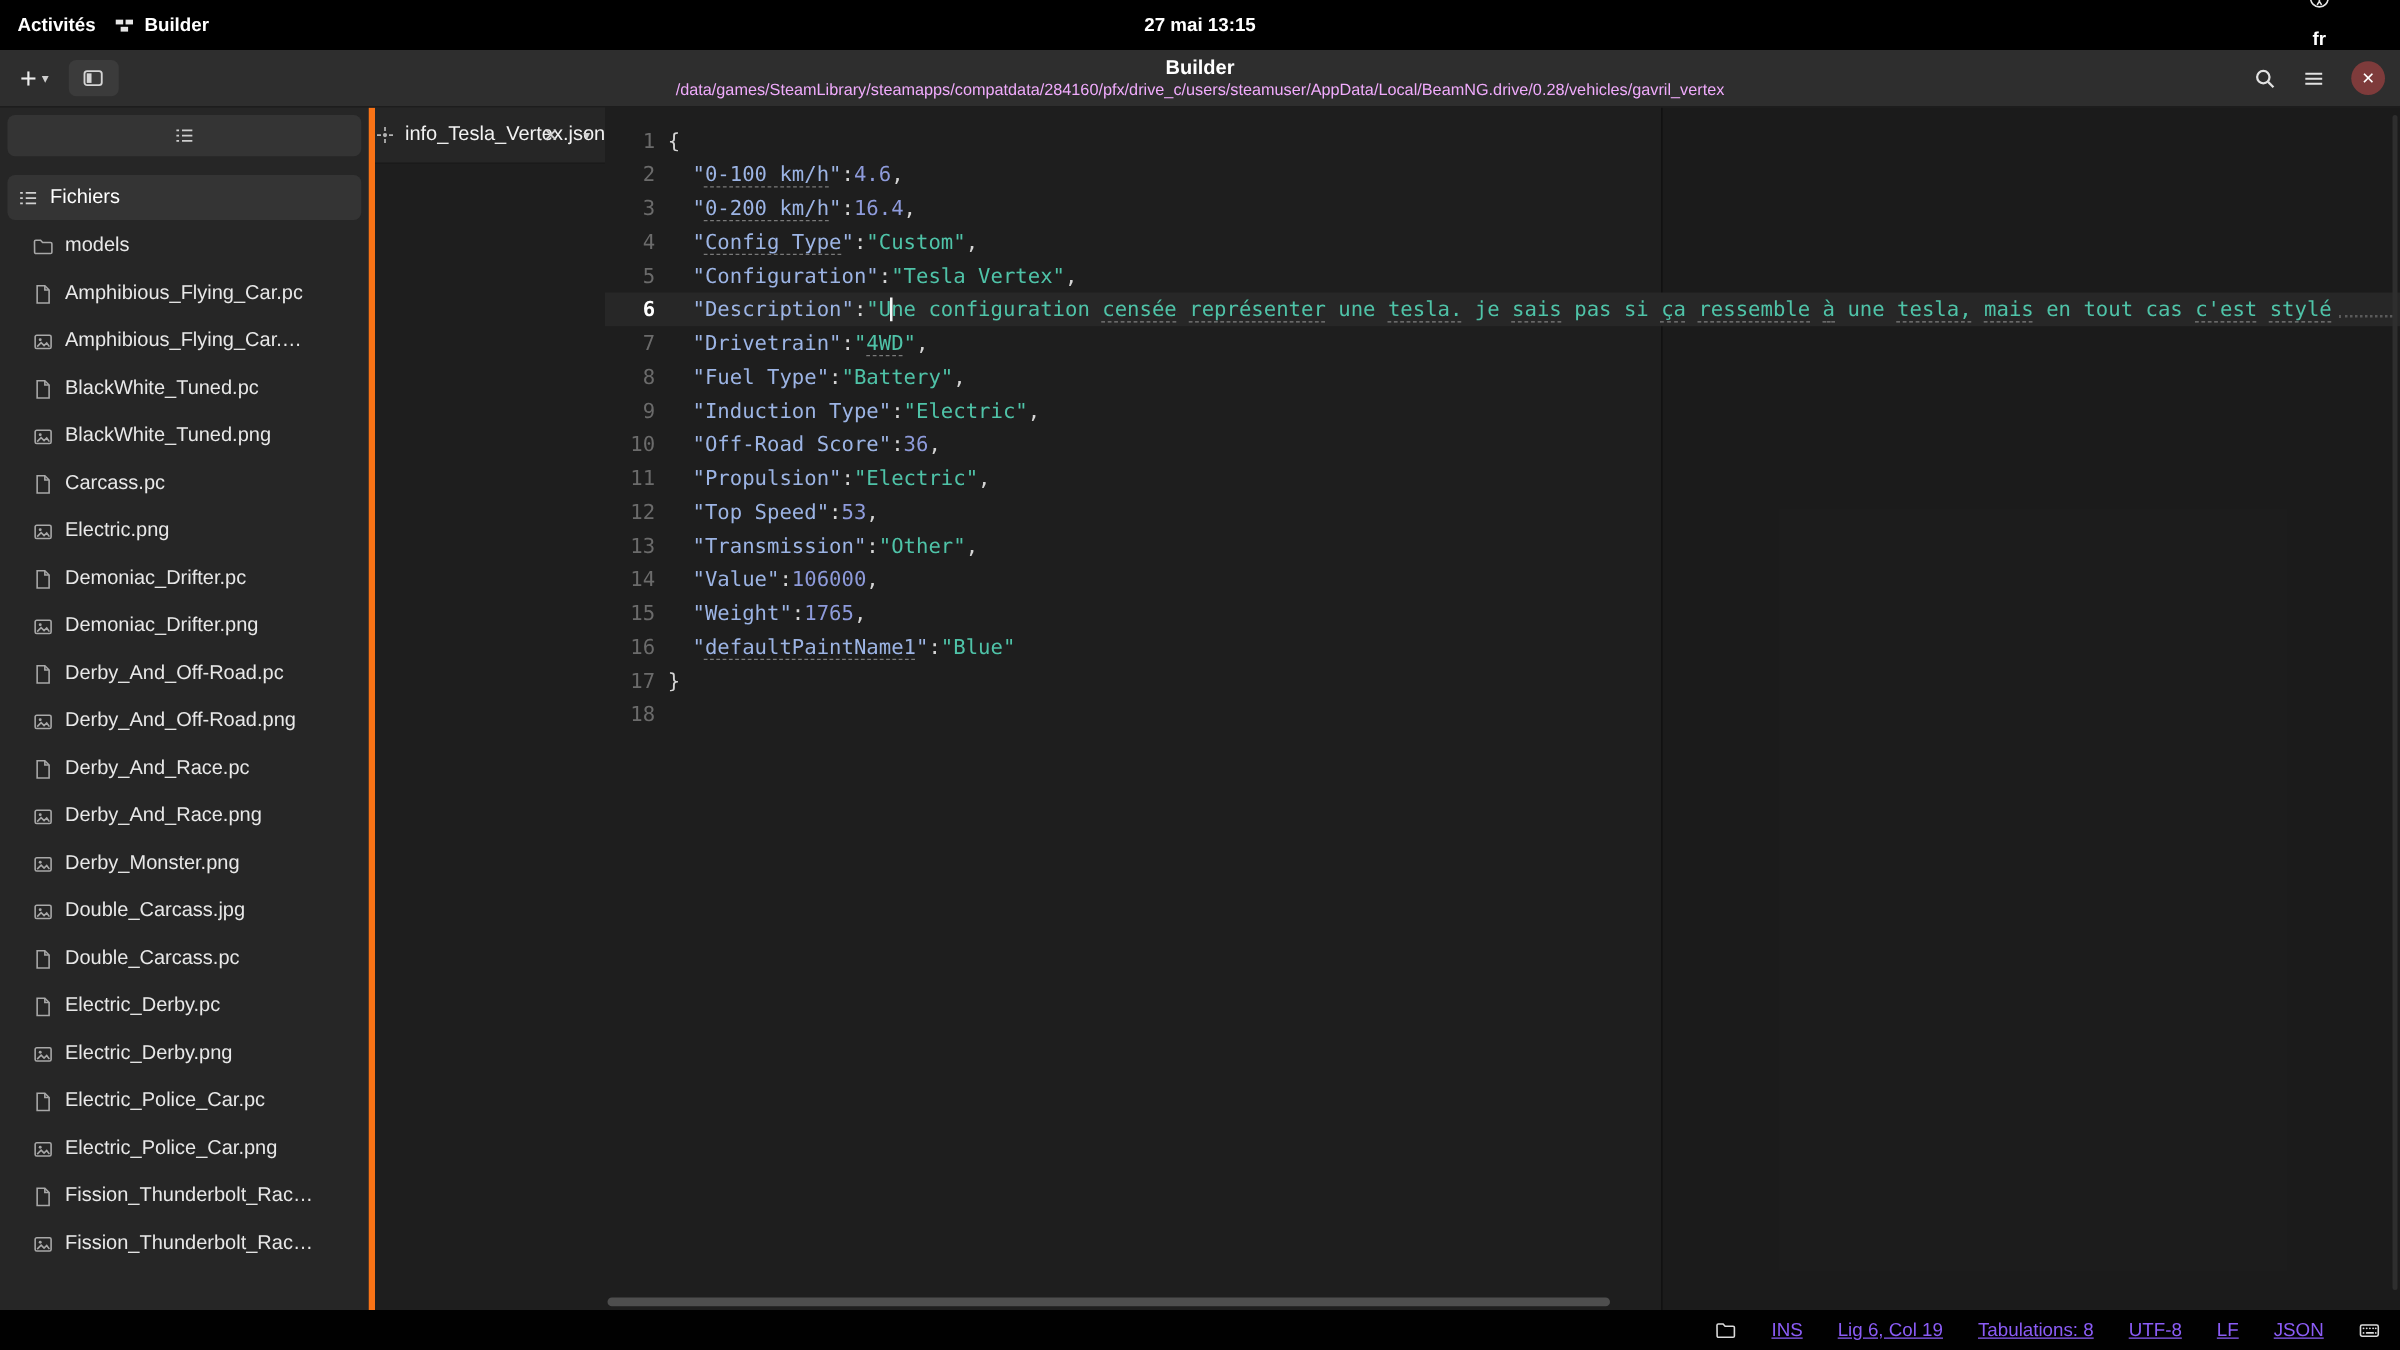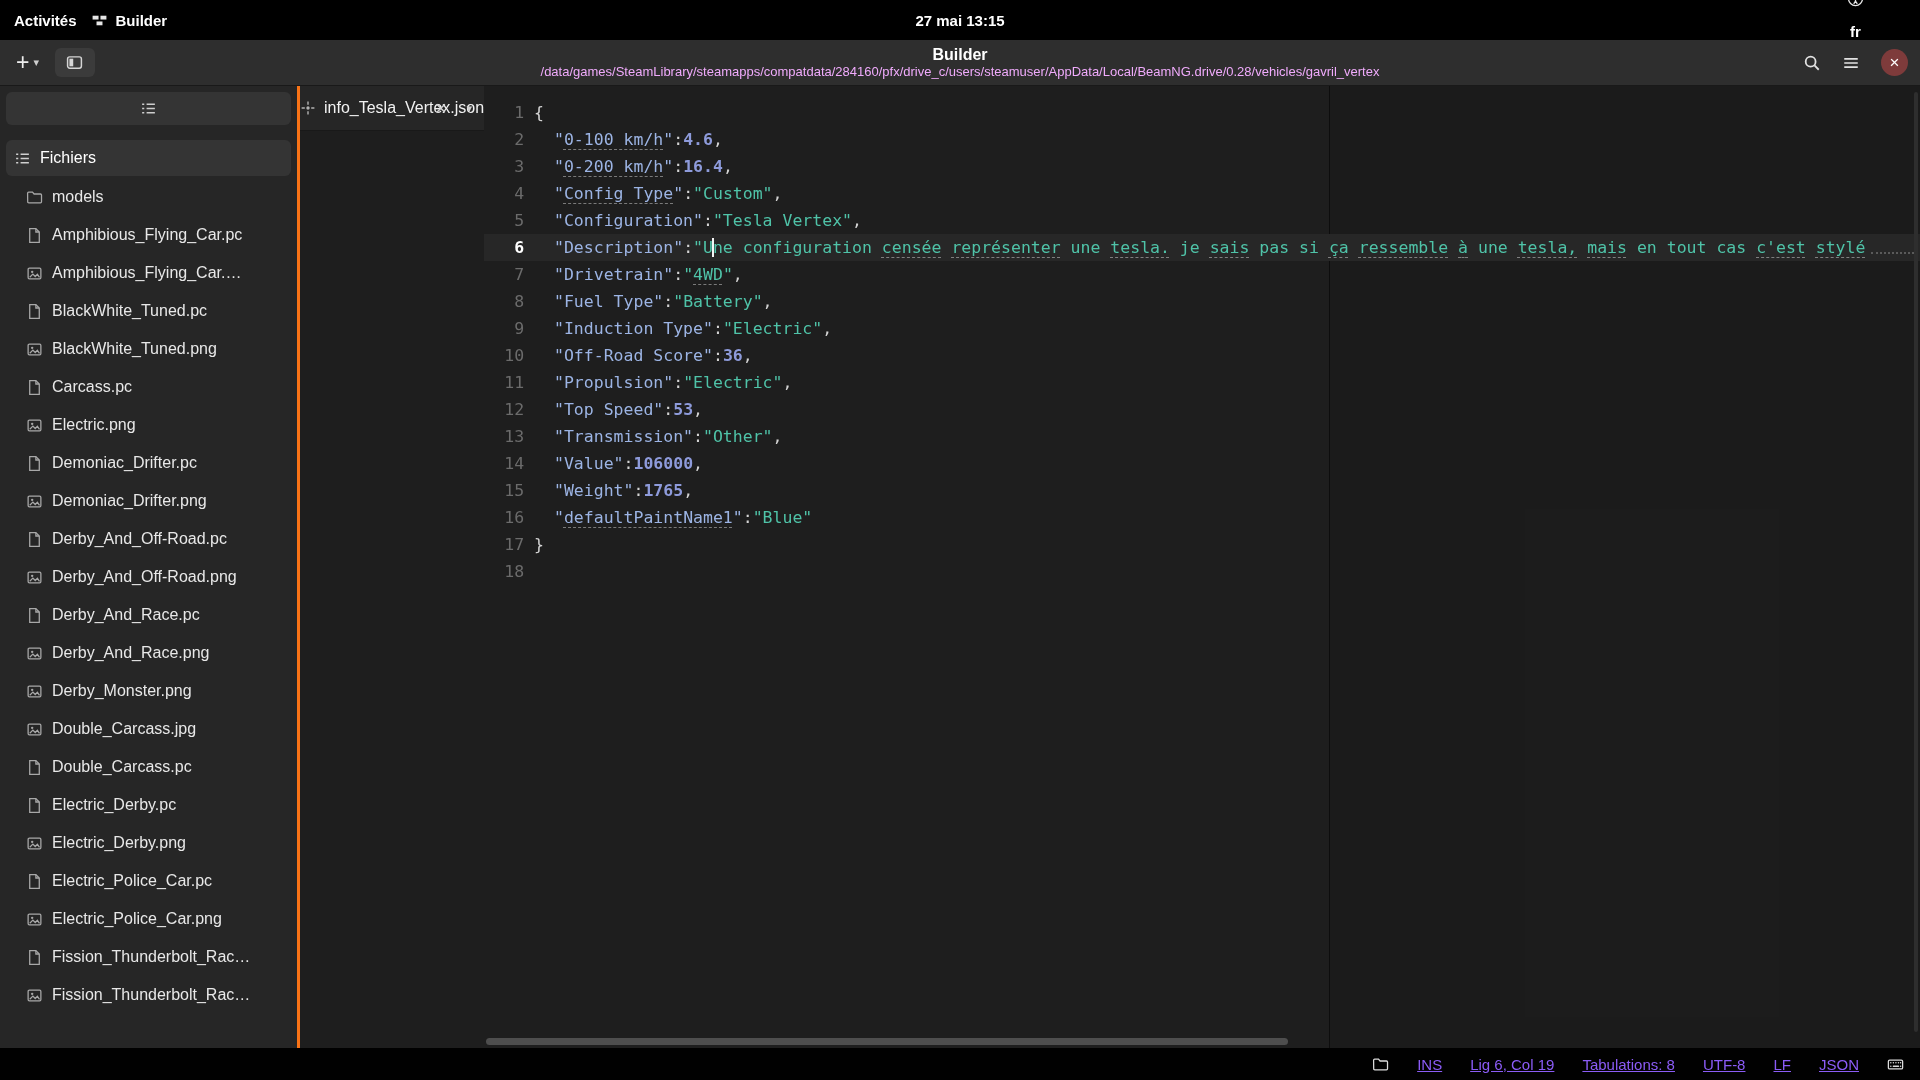--- a/index.html
+++ b/index.html
@@ -39,21 +39,21 @@
   .hb-right{ margin-left:auto; display:flex; align-items:center; gap:21px; padding-right:12px; }
   .hb-ico{ width:18px; height:18px; color:#e2e2e2; }
   .hb-ico svg{ width:100%; height:100%; }
   .win-close{ width:27px; height:27px; border-radius:50%; background:#7e3b3b; color:#fff;
               display:flex; align-items:center; justify-content:center; font-size:17px; line-height:1; }
 
   
   .main{ flex:1; display:flex; min-height:0; }
 
   
-  .sidebar{ width:300px; flex:0 0 300px; background:#262626; border-right:3px solid #f97316;
+  .sidebar{ width:300px; flex:0 0 300px; background:#262626; border-right:5px solid #f97316;
             display:flex; flex-direction:column; overflow:hidden; }
   .side-top{ height:45px; flex:0 0 45px; padding:6px; }
   .panel-btn{ height:33px; width:100%; background:#343434; border-radius:6px; display:flex;
               align-items:center; justify-content:center; color:#cdcdcd; }
   .panel-btn svg{ width:17px; height:17px; }
   .files-root{ margin:9px 6px 2px; height:36px; background:#343434; border-radius:6px; display:flex;
                align-items:center; gap:9px; padding:0 8px; color:#fff; font-size:16px; }
   .files-root .f-ico{ color:#d0d0d0; }
   .file-list{ flex:1; overflow:hidden; }
   .file-row{ height:38px; display:flex; align-items:center; gap:9px; padding:0 8px 0 26px; color:#e8e8e8; }
@@ -79,21 +79,21 @@
                 background:rgba(0,0,0,0.5); z-index:1; }
   .code-area{ position:relative; z-index:2; padding-top:13px; }
   .code-line{ display:flex; width:100%; height:27px; line-height:27px; }
   .code-line.current{ background:#272727; }
   .gutter{ flex:0 0 40px; text-align:right; color:#6b6b6b; }
   .code-line.current .gutter{ color:#fff; font-weight:bold; }
   .code-text{ margin-left:10px; white-space:pre; color:var(--punct); }
   .tok-pun{ color:var(--punct); }
   .tok-key{ color:var(--key); }
   .tok-str{ color:var(--string); }
-  .tok-num{ color:var(--number);font-weight:bold; }
+  .tok-num{ color:var(--number); }
   .spell{ text-decoration:underline dashed rgba(235,235,235,0.45); text-decoration-thickness:1px;
           text-underline-offset:4px; }
   .cursor-bar{ display:inline-block; width:2px; height:19px; background:#f5f5f5;
                vertical-align:-4px; margin:0 -1px; }
   .dots{ flex:1; margin:0 6px 0 6px; align-self:center; border-bottom:2px dotted #5a5a5a;
          height:0; position:relative; top:5px; }
   .hscroll{ position:absolute; left:2px; right:2px; bottom:1px; height:9px; z-index:5; }
   .hscroll-handle{ width:56%; height:7px; background:#4e4e4e; border-radius:4px; }
   .vscroll{ position:absolute; right:2px; top:6px; bottom:16px; width:4px; background:#2e2e2e;
             border-radius:2px; z-index:5; }

